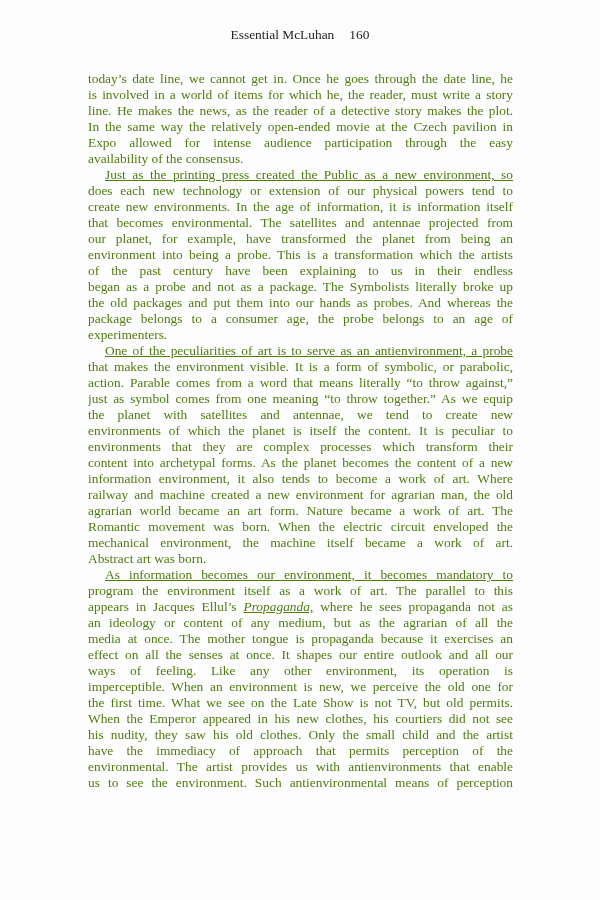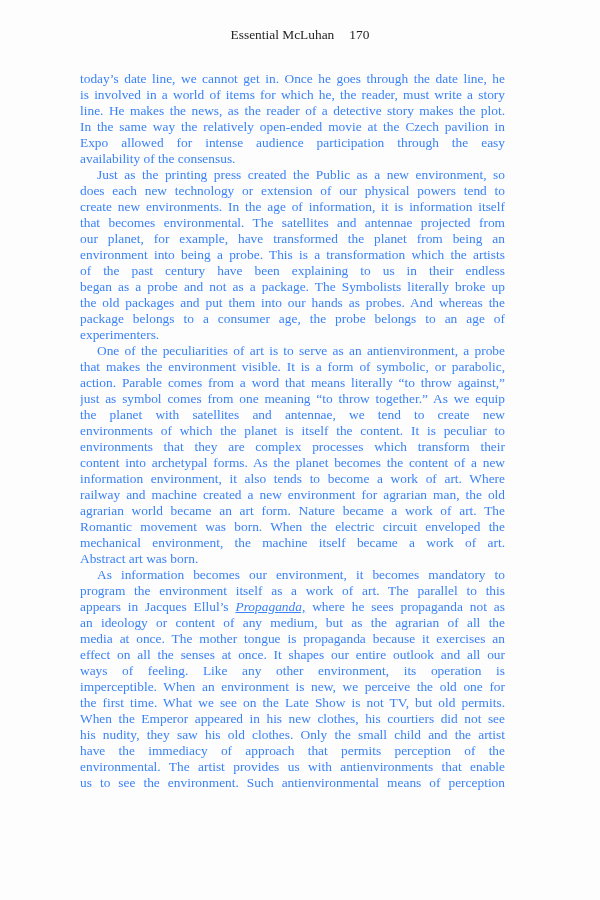--- a/index.html
+++ b/index.html
@@ -19,46 +19,46 @@
     position: absolute;
     top: 27px; left: 0; width: 600px;
     display: flex; justify-content: center;
     gap: 15px;
     font-size: 13.4px;
     line-height: 15px;
     color: #1f1f1f;
   }
   .text-block {
     position: absolute;
-    left: 80px; top: 71px; width: 425px;
+    left: 88px; top: 71px; width: 425px;
     font-size: 13.4px;
-    color: #3b82f6;
+    color: #4d7c0f;
   }
   .paragraph { margin: 0; padding: 0; }
   .line {
     height: 16px;
     line-height: 16px;
     overflow: hidden;
     text-align: justify;
     text-align-last: justify;
   }
   .line.lastline {
     text-align: center;
     text-align-last: left;
   }
-  .line.indent { text-indent: 17px; }
+  .line.indent { text-indent: 17px; text-decoration: underline; }
   .line i { font-style: italic; text-decoration: underline; }
 </style>
 </head>
 <body>
 
 <div class="page">
   <div class="running-header">
     <span>Essential McLuhan</span>
-    <span>170</span>
+    <span>160</span>
   </div>
   <div class="text-block" id="text-block">
       <div class="paragraph">
         <div class="line"><span>today’s date line, we cannot get in. Once he goes through the date line, he</span></div>
         <div class="line"><span>is involved in a world of items for which he, the reader, must write a story</span></div>
         <div class="line"><span>line. He makes the news, as the reader of a detective story makes the plot.</span></div>
         <div class="line"><span>In the same way the relatively open-ended movie at the Czech pavilion in</span></div>
         <div class="line"><span>Expo allowed for intense audience participation through the easy</span></div>
         <div class="line lastline"><span>availability of the consensus.</span></div>
       </div>

